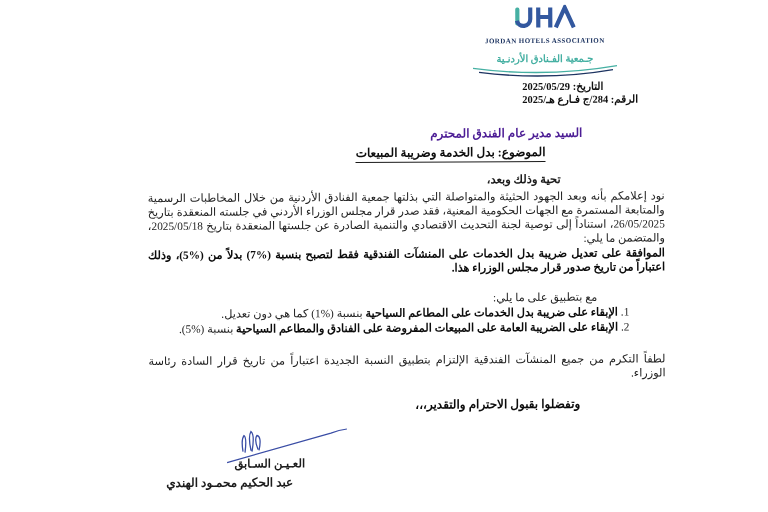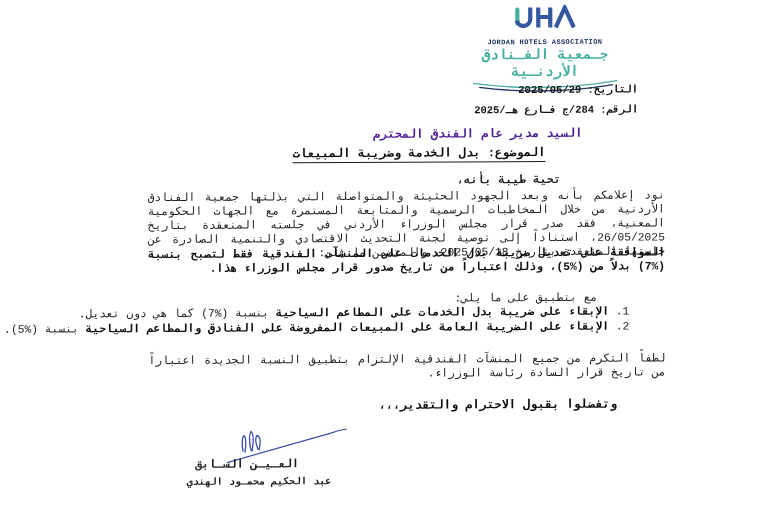--- a/index.html
+++ b/index.html
@@ -1,42 +1,42 @@
 <!DOCTYPE html>
 <html lang="ar"><head>
 <meta charset="utf-8">
 <style>
   html,body{margin:0;padding:0;background:#ffffff;}
   .page{
     position:relative;width:701px;height:512px;background:#fff;overflow:hidden;
-    font-family:Liberation Mono, monospace;direction:rtl;color:#1c1c1c;
+    font-family:Liberation Serif, serif;direction:rtl;color:#1c1c1c;
   }
   .tilt{position:absolute;inset:0;transform:rotate(-0.3deg);transform-origin:50% 50%;}
   .abs{position:absolute;}
   .b{font-weight:700;color:#0d0d0d;}
   
   .logo{left:470px;top:6px;width:152px;text-align:center;direction:ltr;}
   .logo .org-en{font-size:7px;font-weight:700;color:#1d3461;letter-spacing:.4px;margin-top:1px;white-space:nowrap;}
-  .logo .org-ar{font-size:14px;font-weight:700;color:#46b0a3;margin-top:0px;direction:rtl;}
+  .logo .org-ar{font-size:10px;font-weight:700;color:#46b0a3;margin-top:8px;direction:rtl;}
   
-  .meta{top:81px;right:62px;text-align:right;font-size:10.5px;font-weight:700;line-height:20px;color:#111;}
+  .meta{top:81px;right:62px;text-align:left;font-size:10.5px;font-weight:700;line-height:13px;color:#111;}
   .addressee{top:127px;right:118px;font-size:12px;font-weight:700;color:#4c1d95;}
   .subject{top:146px;right:155px;font-size:12px;font-weight:700;color:#0d0d0d;border-bottom:1.2px solid #1a1a1a;padding-bottom:1px;}
   .salutation{top:173px;right:140px;font-size:11.5px;font-weight:700;}
   .para{right:36px;left:148px;font-size:11.3px;line-height:13.9px;text-align:justify;color:#222;}
   .para1{top:191px;}
   .decision{top:247px;font-weight:700;color:#0c0c0c;line-height:14px;}
   .confirm{top:292px;right:104px;font-size:11.3px;color:#1e1e1e;}
   .list{top:306px;right:72px;left:60px;font-size:11.3px;line-height:15px;color:#222;}
   .list .li{white-space:nowrap;}
   .request{top:353px;line-height:14px;}
   .closing{top:398px;left:352px;width:290px;text-align:center;font-size:12px;font-weight:700;color:#0c0c0c;}
   .sig-ink{left:212px;top:421px;}
-  .capacity{top:456px;left:188px;width:116px;text-align:center;font-size:11.5px;font-weight:700;}
-  .signer-name{top:475px;left:165px;width:165px;text-align:right;font-size:10px;font-weight:700;}
+  .capacity{top:456px;left:188px;width:116px;font-size:11.5px;font-weight:700;}
+  .signer-name{top:475px;left:165px;width:165px;text-align:left;font-size:12px;font-weight:700;}
   .signer-title{top:513px;left:175px;width:145px;text-align:center;font-size:11.5px;font-weight:700;}
 </style>
 </head>
 <body>
 
 <div class="page">
   <div class="tilt">
 
     <div class="abs logo">
       <svg width="62" height="27" viewBox="0 0 62 27">
@@ -53,28 +53,28 @@
       </svg>
     </div>
 
     <div class="abs meta">
       <div>التاريخ: 2025/05/29</div>
       <div>الرقم: 284/ج فـارع هـ/2025</div>
     </div>
 
     <div class="abs addressee">السيد مدير عام الفندق المحترم</div>
     <div class="abs subject">الموضوع: بدل الخدمة وضريبة المبيعات</div>
-    <div class="abs salutation">تحية طيبة بأنه،</div>
+    <div class="abs salutation">تحية وذلك وبعد،</div>
 
     <div class="abs para para1">نود إعلامكم بأنه وبعد الجهود الحثيثة والمتواصلة التي بذلتها جمعية الفنادق الأردنية من خلال المخاطبات الرسمية والمتابعة المستمرة مع الجهات الحكومية المعنية، فقد صدر قرار مجلس الوزراء الأردني في جلسته المنعقدة بتاريخ 26/05/2025، استناداً إلى توصية لجنة التحديث الاقتصادي والتنمية الصادرة عن جلستها المنعقدة بتاريخ 2025/05/18، والمتضمن ما يلي:</div>
     <div class="abs para decision">الموافقة على تعديل ضريبة بدل الخدمات على المنشآت الفندقية فقط لتصبح بنسبة (%7) بدلاً من (%5)، وذلك اعتباراً من تاريخ صدور قرار مجلس الوزراء هذا.</div>
     <div class="abs confirm">مع بتطبيق على ما يلي:</div>
 
     <div class="abs list">
-      <div class="li"><span>1.</span> <span class="b">الإبقاء على ضريبة بدل الخدمات على المطاعم السياحية</span><span> بنسبة (%7) كما هي دون تعديل.</span></div>
+      <div class="li"><span>1.</span> <span class="b">الإبقاء على ضريبة بدل الخدمات على المطاعم السياحية</span><span> بنسبة (%1) كما هي دون تعديل.</span></div>
       <div class="li"><span>2.</span> <span class="b">الإبقاء على الضريبة العامة على المبيعات المفروضة على الفنادق والمطاعم السياحية</span><span> بنسبة (%5).</span></div>
     </div>
 
     <div class="abs para request">لطفاً التكرم من جميع المنشآت الفندقية الإلتزام بتطبيق النسبة الجديدة اعتباراً من تاريخ قرار السادة رئاسة الوزراء.</div>
     <div class="abs closing">وتفضلوا بقبول الاحترام والتقدير،،،</div>
 
     <svg class="abs sig-ink" width="140" height="46" viewBox="0 0 140 46">
       <path d="M30 30 q-2 -12 1 -16 q3 2 1 17 M38 29 q-3 -14 0 -19 q4 3 1 20 M45 28 q-4 -10 -1 -14 q5 1 2 15" fill="none" stroke="#3a4da5" stroke-width="1.3"></path>
       <path d="M14 41 L118 12 q8 -3 16 -4" fill="none" stroke="#3a4da5" stroke-width="1.2"></path>
     </svg>

